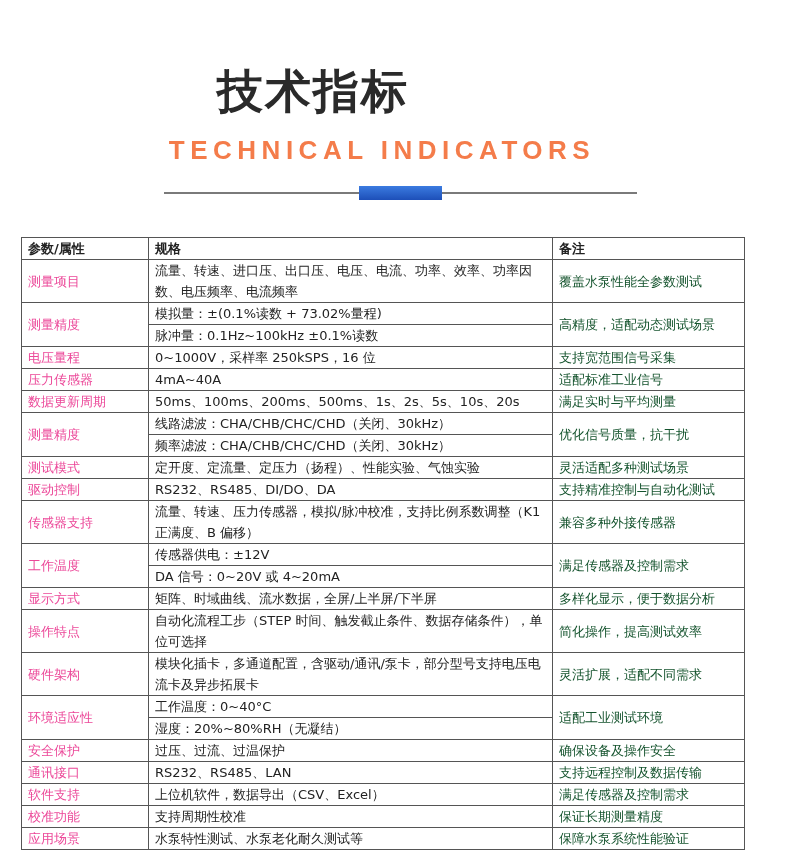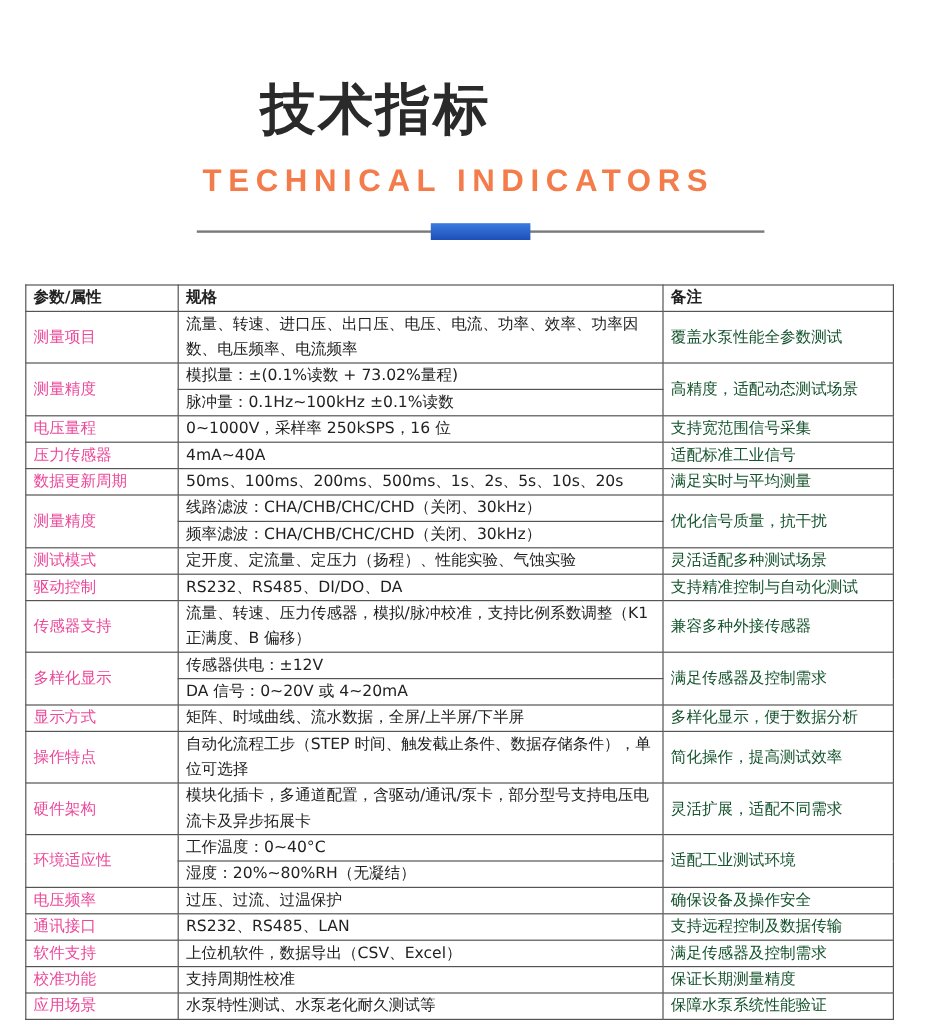--- a/index.html
+++ b/index.html
@@ -101,21 +101,21 @@
       <td class="note">支持精准控制与自动化测试</td>
     </tr>
 
     <tr style="height:43px">
       <td class="param">传感器支持</td>
       <td class="spec-cell wrap">流量、转速、压力传感器，模拟/脉冲校准，支持比例系数调整（K1正满度、B 偏移）</td>
       <td class="note">兼容多种外接传感器</td>
     </tr>
 
     <tr>
-      <td class="param" rowspan="2">多样化显示</td>
+      <td class="param" rowspan="2">工作温度</td>
       <td class="spec-cell">传感器供电：±12V</td>
       <td class="note" rowspan="2">满足传感器及控制需求</td>
     </tr>
     <tr>
       <td class="spec-cell">DA 信号：0~20V 或 4~20mA</td>
     </tr>
 
     <tr>
       <td class="param">显示方式</td>
       <td class="spec-cell">矩阵、时域曲线、流水数据，全屏/上半屏/下半屏</td>
@@ -137,21 +137,21 @@
     <tr>
       <td class="param" rowspan="2">环境适应性</td>
       <td class="spec-cell">工作温度：0~40°C</td>
       <td class="note" rowspan="2">适配工业测试环境</td>
     </tr>
     <tr>
       <td class="spec-cell">湿度：20%~80%RH（无凝结）</td>
     </tr>
 
     <tr>
-      <td class="param">电压频率</td>
+      <td class="param">安全保护</td>
       <td class="spec-cell">过压、过流、过温保护</td>
       <td class="note">确保设备及操作安全</td>
     </tr>
 
     <tr>
       <td class="param">通讯接口</td>
       <td class="spec-cell">RS232、RS485、LAN</td>
       <td class="note">支持远程控制及数据传输</td>
     </tr>
 

